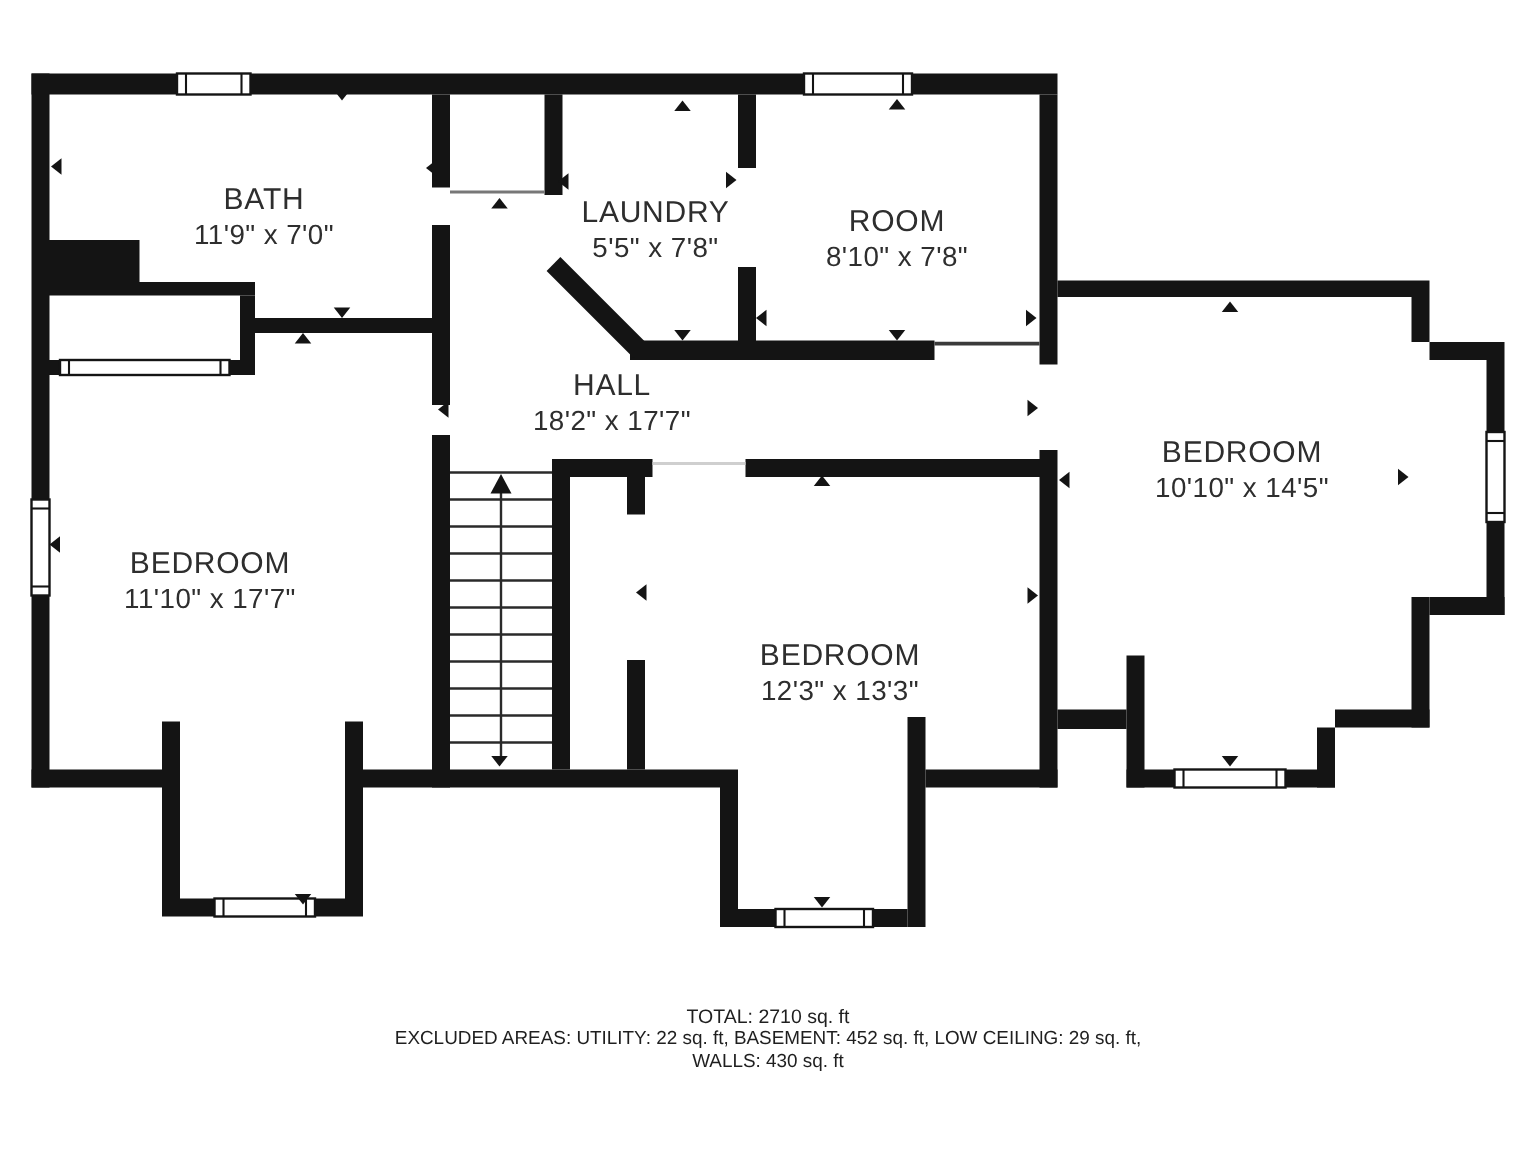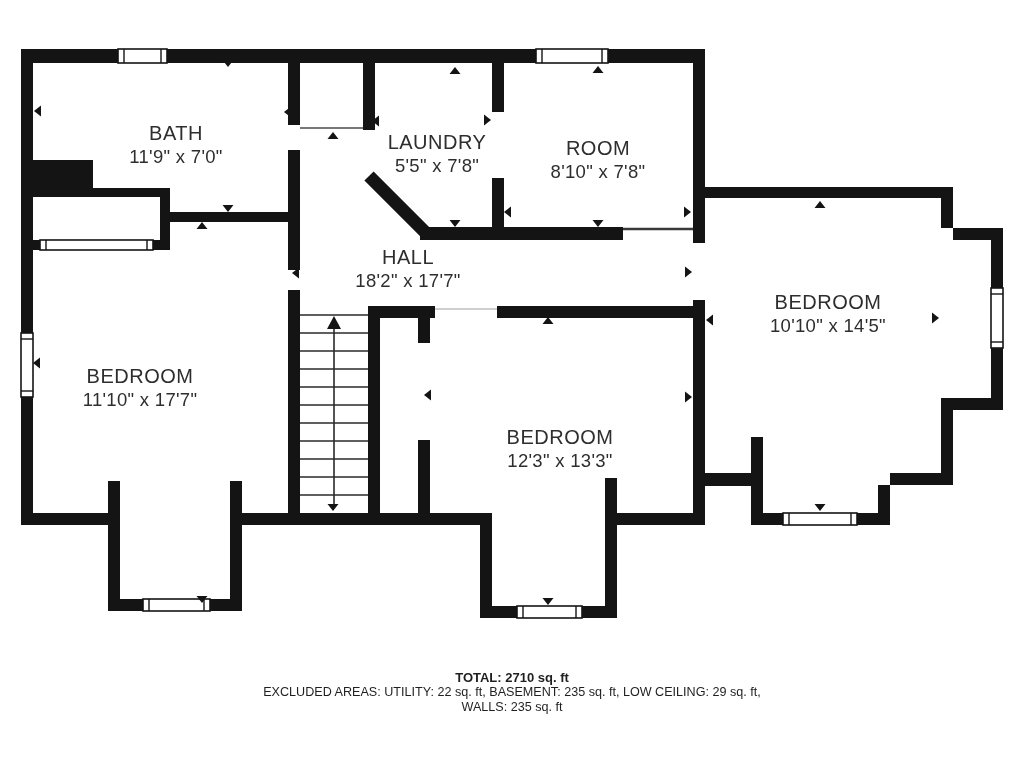--- a/index.html
+++ b/index.html
@@ -7,21 +7,21 @@
     width:1024px;height:768px;position:relative;overflow:hidden;
     background:#ffffff;font-family:"Liberation Sans","DejaVu Sans",sans-serif;
   }
   #plan-svg{position:absolute;left:0;top:0;}
   .room-name{font-size:20px;fill:#2e2e2e;letter-spacing:0.5px;}
   .room-dims{font-size:18.5px;fill:#2e2e2e;letter-spacing:0.3px;}
   #footer{
     position:absolute;left:0;top:670px;width:1024px;text-align:center;
     color:#1f1f1f;font-size:12.6px;line-height:15.2px;
   }
-  #footer .total{font-weight:bold;font-size:13px;}
+  #footer .total{font-weight:normal;font-size:13px;}
 </style>
 </head>
 <body>
 
 <svg id="plan-svg" width="1024" height="768" viewBox="0 0 1024 768">
     <rect x="21" y="49" width="684" height="14" fill="#141414"></rect>
     <rect x="21" y="49" width="12" height="476" fill="#141414"></rect>
     <rect x="28" y="160" width="65" height="28" fill="#141414"></rect>
     <rect x="28" y="188" width="142" height="9" fill="#141414"></rect>
     <rect x="160" y="197" width="10" height="53" fill="#141414"></rect>
@@ -143,15 +143,15 @@
     <text x="140" y="376" text-anchor="middle" dominant-baseline="central" class="room-name">BEDROOM</text>
     <text x="140" y="399" text-anchor="middle" dominant-baseline="central" class="room-dims">11'10" x 17'7"</text>
     <text x="828" y="302" text-anchor="middle" dominant-baseline="central" class="room-name">BEDROOM</text>
     <text x="828" y="325" text-anchor="middle" dominant-baseline="central" class="room-dims">10'10" x 14'5"</text>
     <text x="560" y="437" text-anchor="middle" dominant-baseline="central" class="room-name">BEDROOM</text>
     <text x="560" y="460" text-anchor="middle" dominant-baseline="central" class="room-dims">12'3" x 13'3"</text>
   </svg>
 
 <div id="footer">
   <div class="total">TOTAL: 2710 sq. ft</div>
-  <div>EXCLUDED AREAS: UTILITY: 22 sq. ft, BASEMENT: 235 sq. ft, LOW CEILING: 29 sq. ft,</div>
-  <div>WALLS: 235 sq. ft</div>
+  <div>EXCLUDED AREAS: UTILITY: 22 sq. ft, BASEMENT: 452 sq. ft, LOW CEILING: 29 sq. ft,</div>
+  <div>WALLS: 430 sq. ft</div>
 </div>
 
 </body></html>

